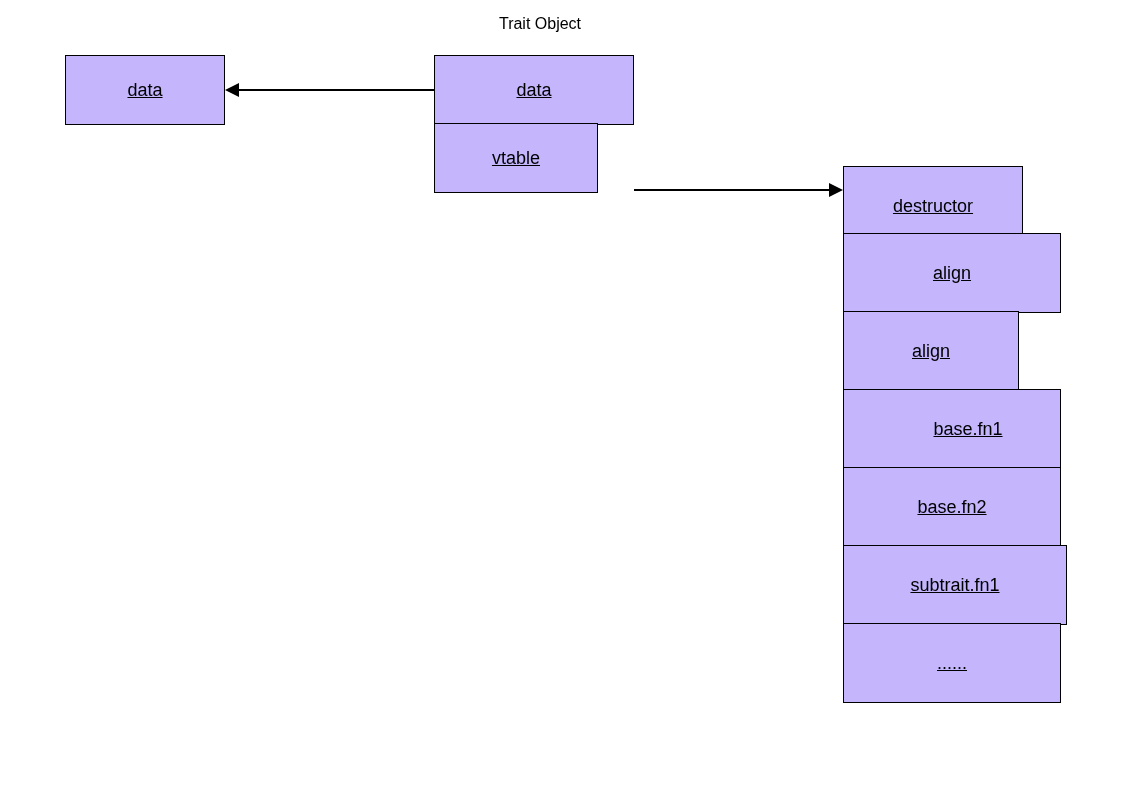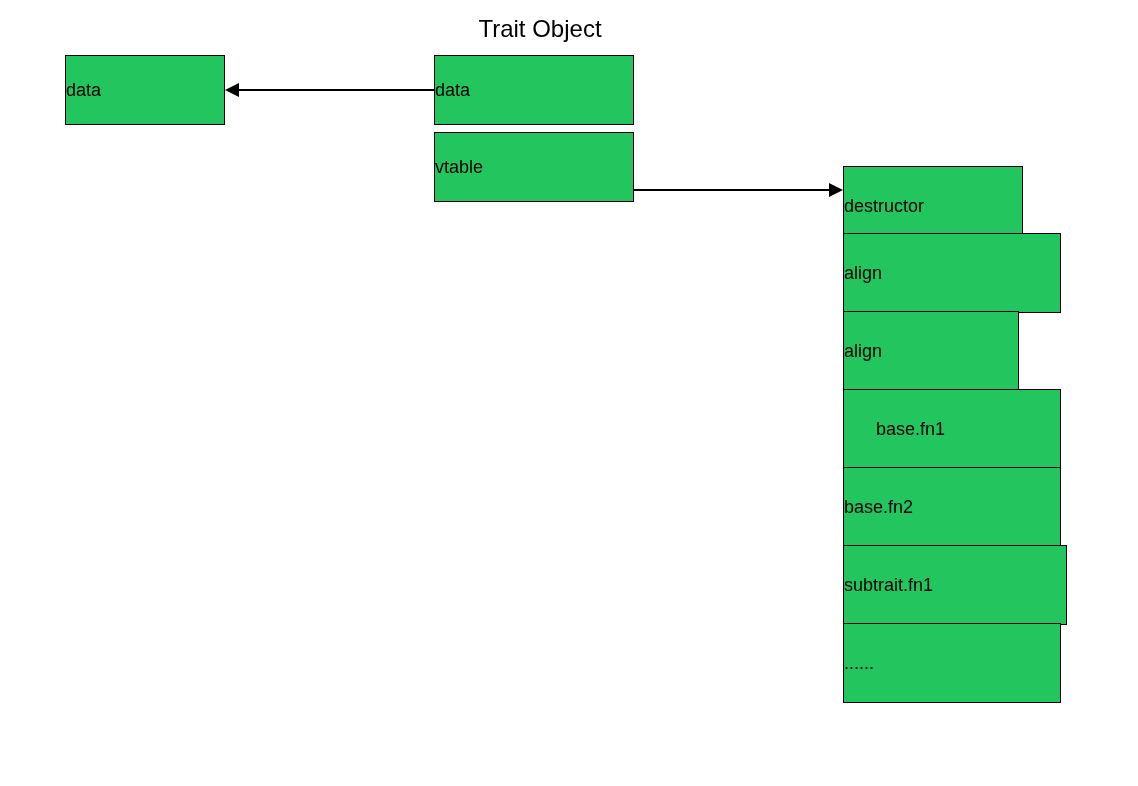--- a/index.html
+++ b/index.html
@@ -14,25 +14,27 @@
       background: #fff;
       width: 1138px;
       height: 786px;
       position: relative;
     }
     .box {
       position: absolute;
       border: 1.5px solid #000;
       display: flex;
       align-items: center;
-      background: #22c55e;
+      justify-content: center;
+      background: #c4b5fd;
+      text-decoration: underline;
     }
     .title {
       position: absolute;
-      font-size: 24px;
+      font-size: 16px;
       text-align: center;
     }
     .arrow-line {
       position: absolute;
       height: 1.5px;
       background: #000;
     }
     .arrow-head-left {
       position: absolute;
       width: 0;
@@ -59,21 +61,21 @@
   <span>data</span>
 </div>
 
 <div class="arrow-line" style="left:239px; top:89px; width:195px;"></div>
 <div class="arrow-head-left" style="left:225px; top:83px;"></div>
 
 <div class="box" style="left:434px; top:55px; width:200px; height:70px;">
   <span>data</span>
 </div>
 
-<div class="box" style="left:434px; top:132px; width:200px; height:70px;">
+<div class="box" style="left:434px; top:123px; width:164px; height:70px;">
   <span>vtable</span>
 </div>
 
 <div class="arrow-line" style="left:634px; top:189px; width:195px;"></div>
 <div class="arrow-head-right" style="left:829px; top:183px;"></div>
 
 <div class="box" style="left:843px; top:166px; width:180px; height:80px;">
   <span>destructor</span>
 </div>
 <div class="box" style="left:843px; top:233px; width:218px; height:80px;">

